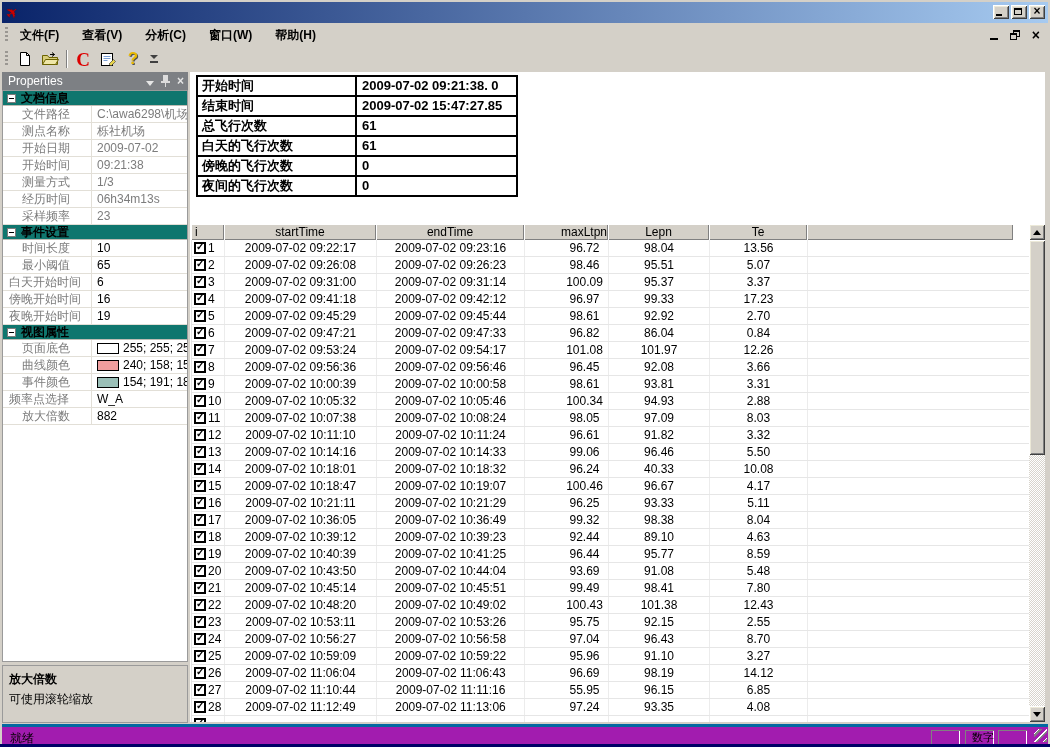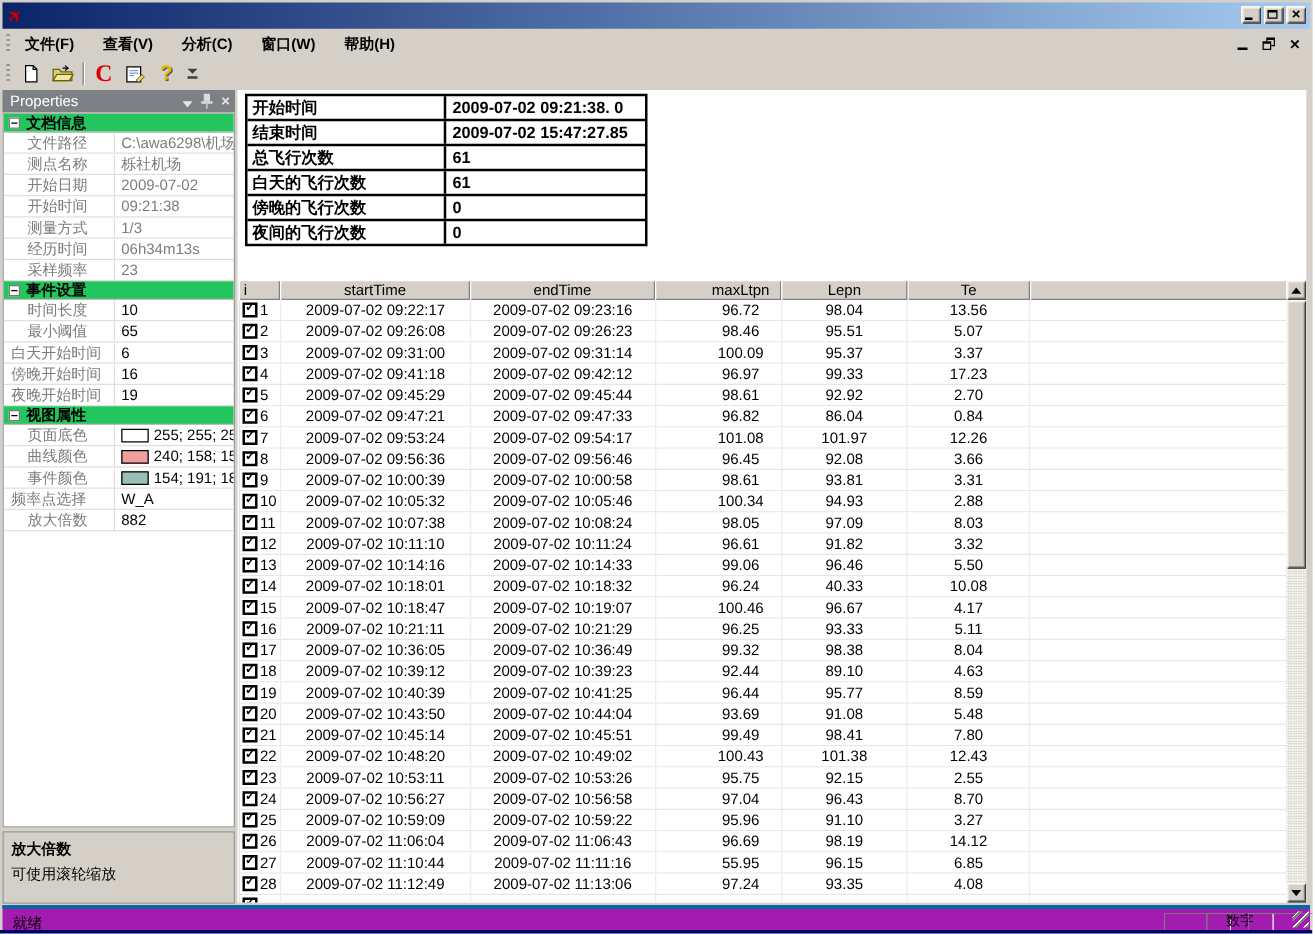--- a/index.html
+++ b/index.html
@@ -49,21 +49,21 @@
   .prop-header .hd-icons { position:absolute; right:4px; top:3px; display:flex; gap:7px; align-items:center; }
   .hd-drop { width:0; height:0; border-left:4px solid transparent; border-right:4px solid transparent; border-top:5px solid #e6e6e6; margin-top:4px; }
   .hd-pin { position:relative; width:9px; height:12px; }
   .hd-pin .ph { position:absolute; left:2px; top:0; width:5px; height:6px; background:#dcdcdc; }
   .hd-pin .pb { position:absolute; left:0; top:6px; width:9px; height:2px; background:#dcdcdc; }
   .hd-pin .pt { position:absolute; left:4px; top:8px; width:1px; height:4px; background:#dcdcdc; }
   .hd-close { color:#e6e6e6; font-weight:bold; font-size:12px; line-height:12px; }
 
   .prop-grid { position:absolute; left:2px; top:90px; width:186px; height:572px; background:#fff;
     border:1px solid #9a9a9a; overflow:hidden; }
-  .prop-section { height:15px; background:#22c55e; display:flex; align-items:center; border-bottom:1px solid #c0bdb5; }
+  .prop-section { height:15px; background:#0f766e; display:flex; align-items:center; border-bottom:1px solid #c0bdb5; }
   .collapse-box { width:9px; height:9px; border:1px solid #7b7b7b; background:#fff; margin:0 5px 0 4px; position:relative; }
   .collapse-box::after { content:""; position:absolute; left:1px; top:3px; width:5px; height:1px; background:#000; }
   .prop-section .sec-title { font-weight:bold; font-size:12px; }
   .prop-row { height:17px; display:flex; border-bottom:1px solid #e2dfd7; }
   .prop-label { width:88px; padding-left:19px; color:#7c7c7c; line-height:16px; white-space:nowrap; overflow:hidden; }
   .prop-label.tight { padding-left:6px; }
   .prop-value { flex:1; border-left:1px solid #e2dfd7; padding-left:5px; line-height:16px; display:flex; align-items:center; white-space:nowrap; overflow:hidden; }
   .prop-value.muted { color:#7c7c7c; }
   .swatch { width:22px; height:11px; border:1px solid #000; margin-right:4px; flex:0 0 auto; }
 
@@ -84,21 +84,21 @@
 
   
   .etable { position:absolute; left:1px; top:152px; width:839px; }
   .ehead { display:flex; height:16px; }
   .ehead .hcell { background:#d4d0c8; box-shadow:inset 1px 1px 0 #fff, inset -1px -1px 0 #808080;
     text-align:center; line-height:16px; font-size:12px; overflow:hidden; white-space:nowrap; }
   .ehead .hcell.left { text-align:left; padding-left:4px; }
   .erows { height:482px; overflow:hidden; border-left:1px solid #e4e4e4; }
   .erow { display:flex; height:17px; border-bottom:1px solid #e6e6e6; background:#fff; }
   .ecell { text-align:center; line-height:16px; font-size:12px; border-right:1px solid #ececec; white-space:nowrap; overflow:hidden; }
-  .ec0 { width:33px; } .ec1 { width:152px; } .ec2 { width:148px; } .ec3 { width:101px;padding-left:36px; }
+  .ec0 { width:33px; } .ec1 { width:152px; } .ec2 { width:148px; } .ec3 { width:84px;padding-left:36px; }
   .ec4 { width:101px; } .ec5 { width:98px; } .ec6 { width:206px; border-right:none; }
   .cbcell { display:flex; align-items:center; text-align:left; }
   .cb { width:12px; height:12px; border:2px solid #000; background:#fff; margin-left:2px; flex:0 0 auto;
     font-size:10px; font-weight:bold; line-height:8px; text-align:center; }
   .cb span { position:relative; top:-1px; }
   .rownum { margin-left:2px; }
 
   
   .vscroll { position:absolute; left:839px; top:224px; width:16px; height:498px; }
   .sb-btn { position:absolute; left:0; width:16px; height:16px; background:#d4d0c8;
@@ -112,22 +112,22 @@
   .sb-thumb { position:absolute; left:0; top:0; width:16px; height:215px; background:#d4d0c8;
     box-shadow:inset 1px 1px 0 #fff, inset -1px -1px 0 #404040, inset 2px 2px 0 #ece9d8, inset -2px -2px 0 #808080; }
 
   
   .main-area .vscroll { left:839px; top:152px; }
 
   
   .statusbar { position:absolute; left:2px; right:2px; top:724px; height:20px; background:#a21caf;
     border-top:3px solid #0369a1; }
   .sb-ready { position:absolute; left:8px; top:3px; }
-  .sb-box { position:absolute; top:3px; width:54px; height:15px;
-    box-shadow:inset 1px 1px 0 #808080, inset -1px -1px 0 #fff; text-align:center; font-size:11px; line-height:15px; }
+  .sb-box { position:absolute; top:3px; width:29px; height:15px;
+    box-shadow:inset 1px 1px 0 #808080, inset -1px -1px 0 #fff; text-align:right; font-size:11px; line-height:15px; }
   .sb-b1 { left:929px; } .sb-b2 { left:963px; } .sb-b3 { left:996px; }
   .sb-grip { position:absolute; right:1px; bottom:2px; width:13px; height:13px;
     background:repeating-linear-gradient(135deg, transparent 0 3px, #fff 3px 4px, #808080 4px 6px); }
   .bottom-strip { position:absolute; left:0; right:0; bottom:0; height:3px; background:#000066; }
 
   svg { display:block; }
 </style>
 </head>
 <body>
 

